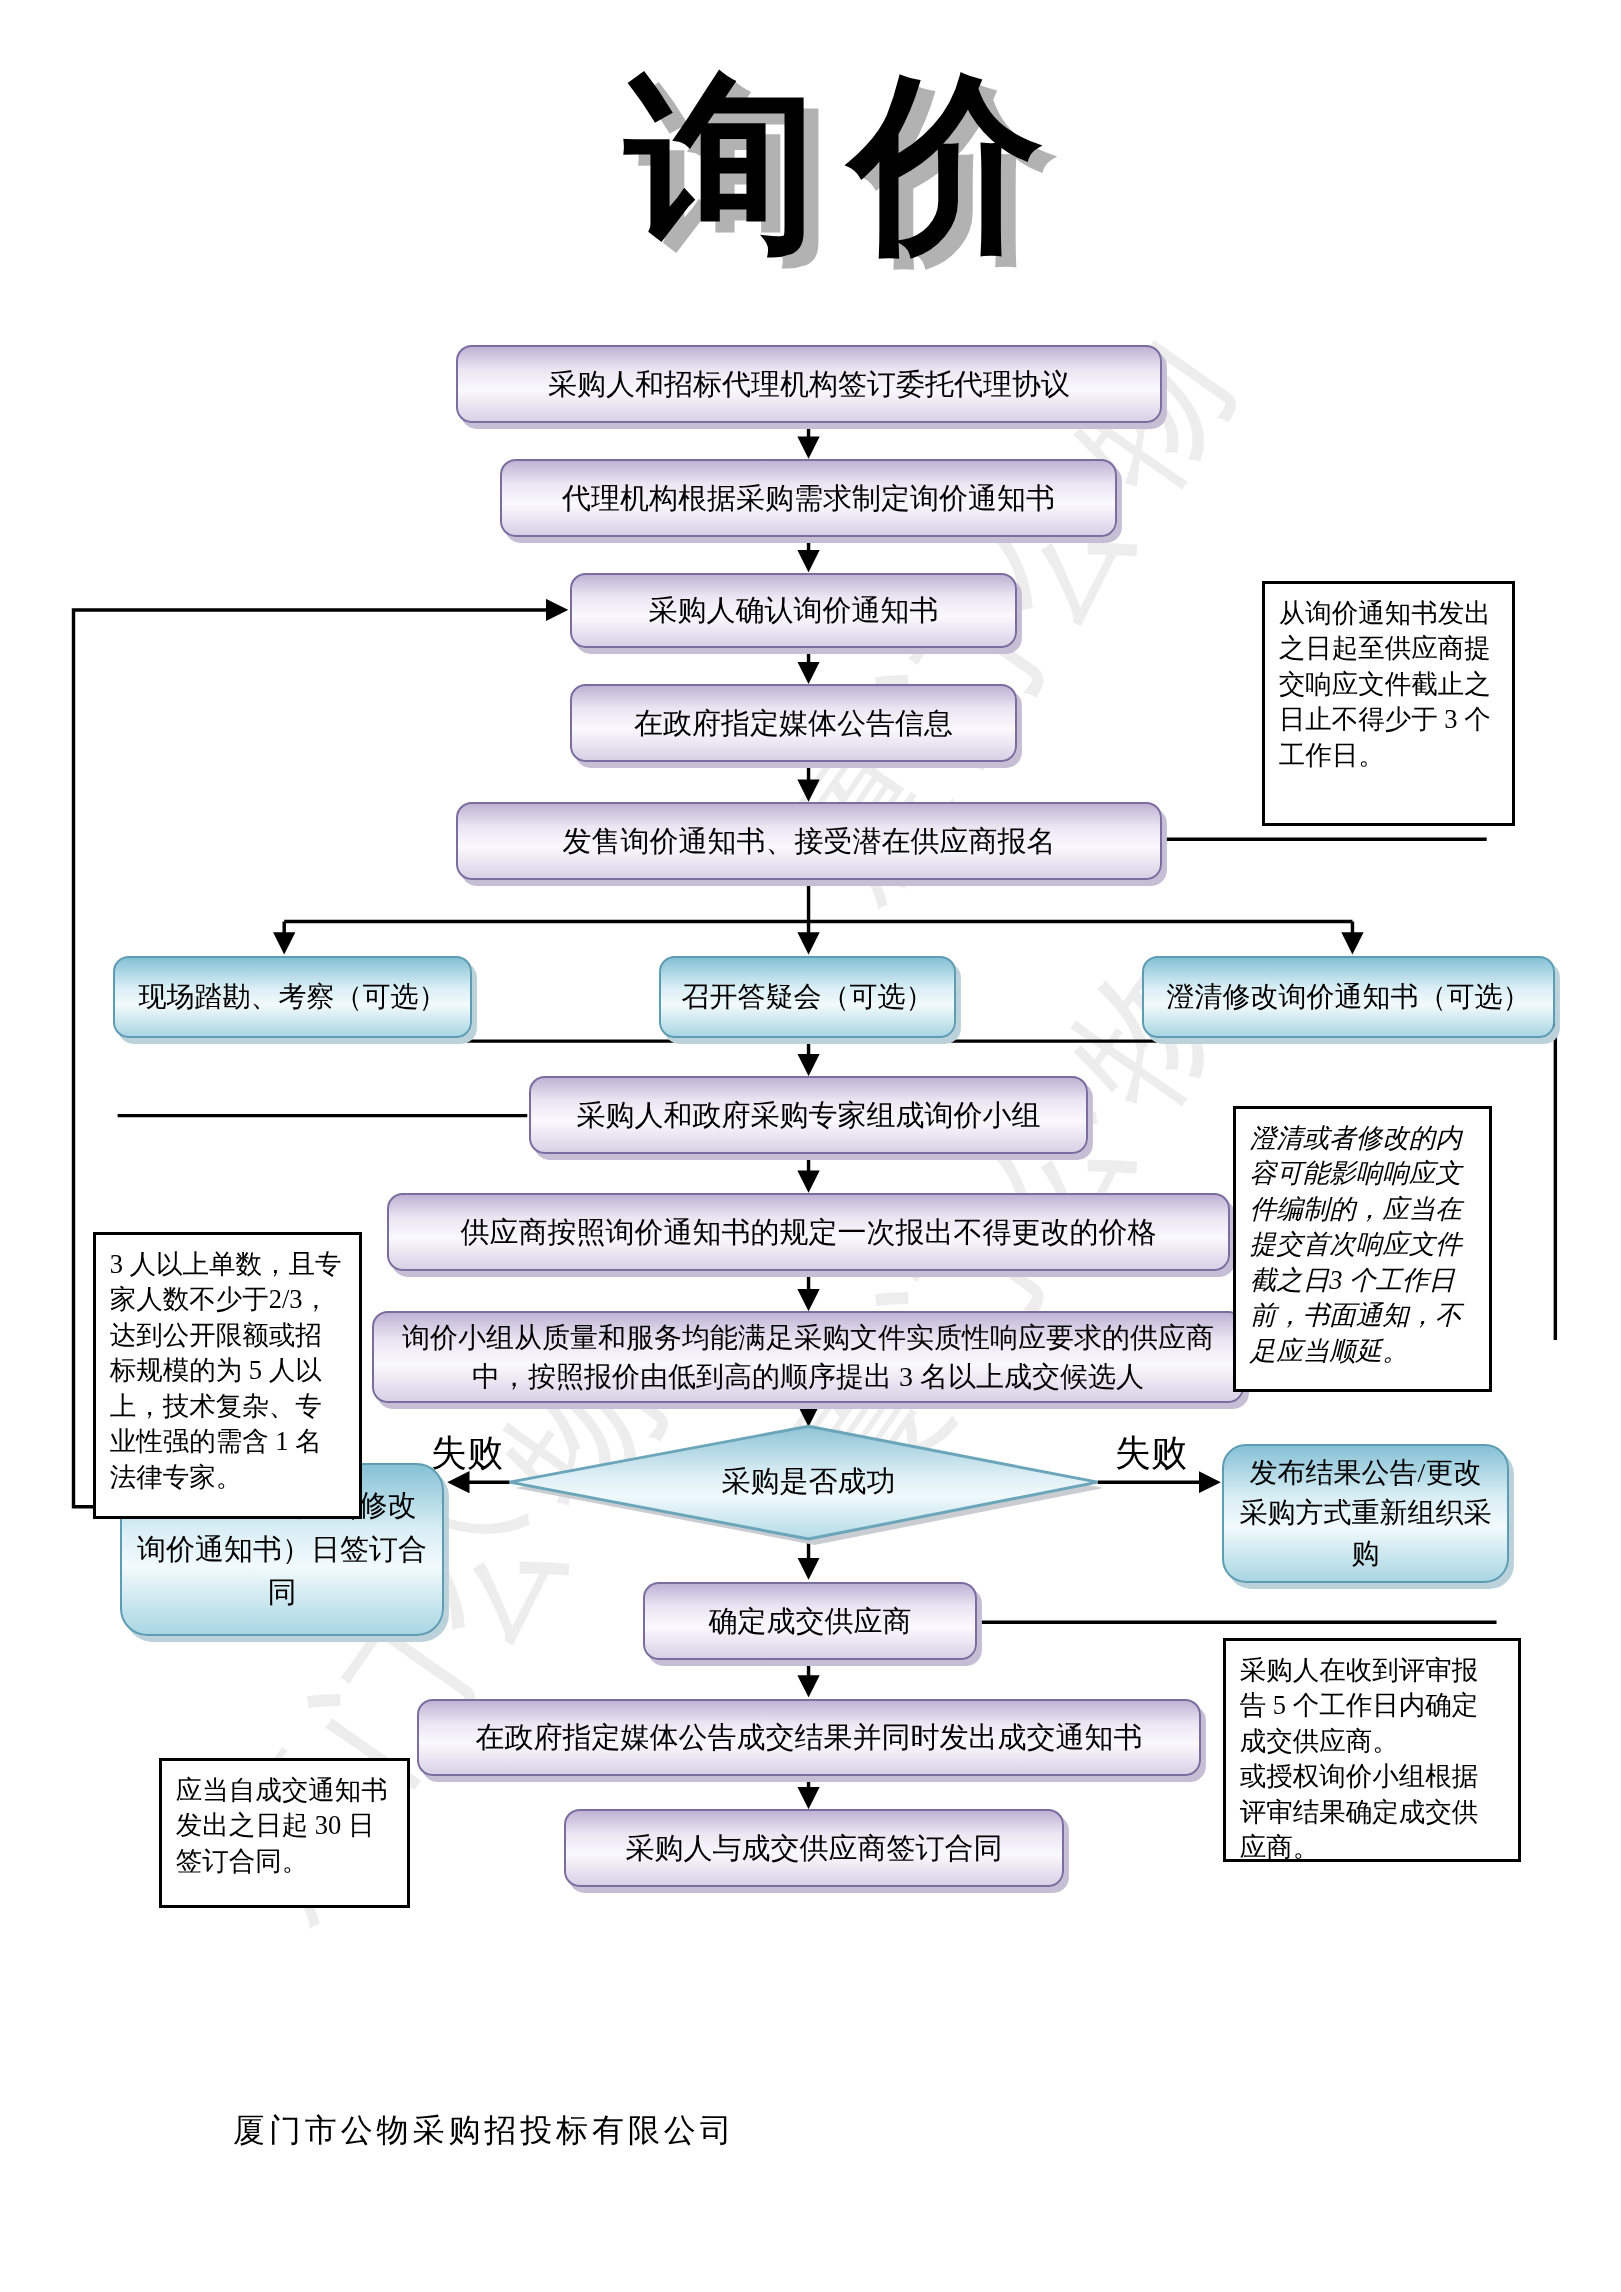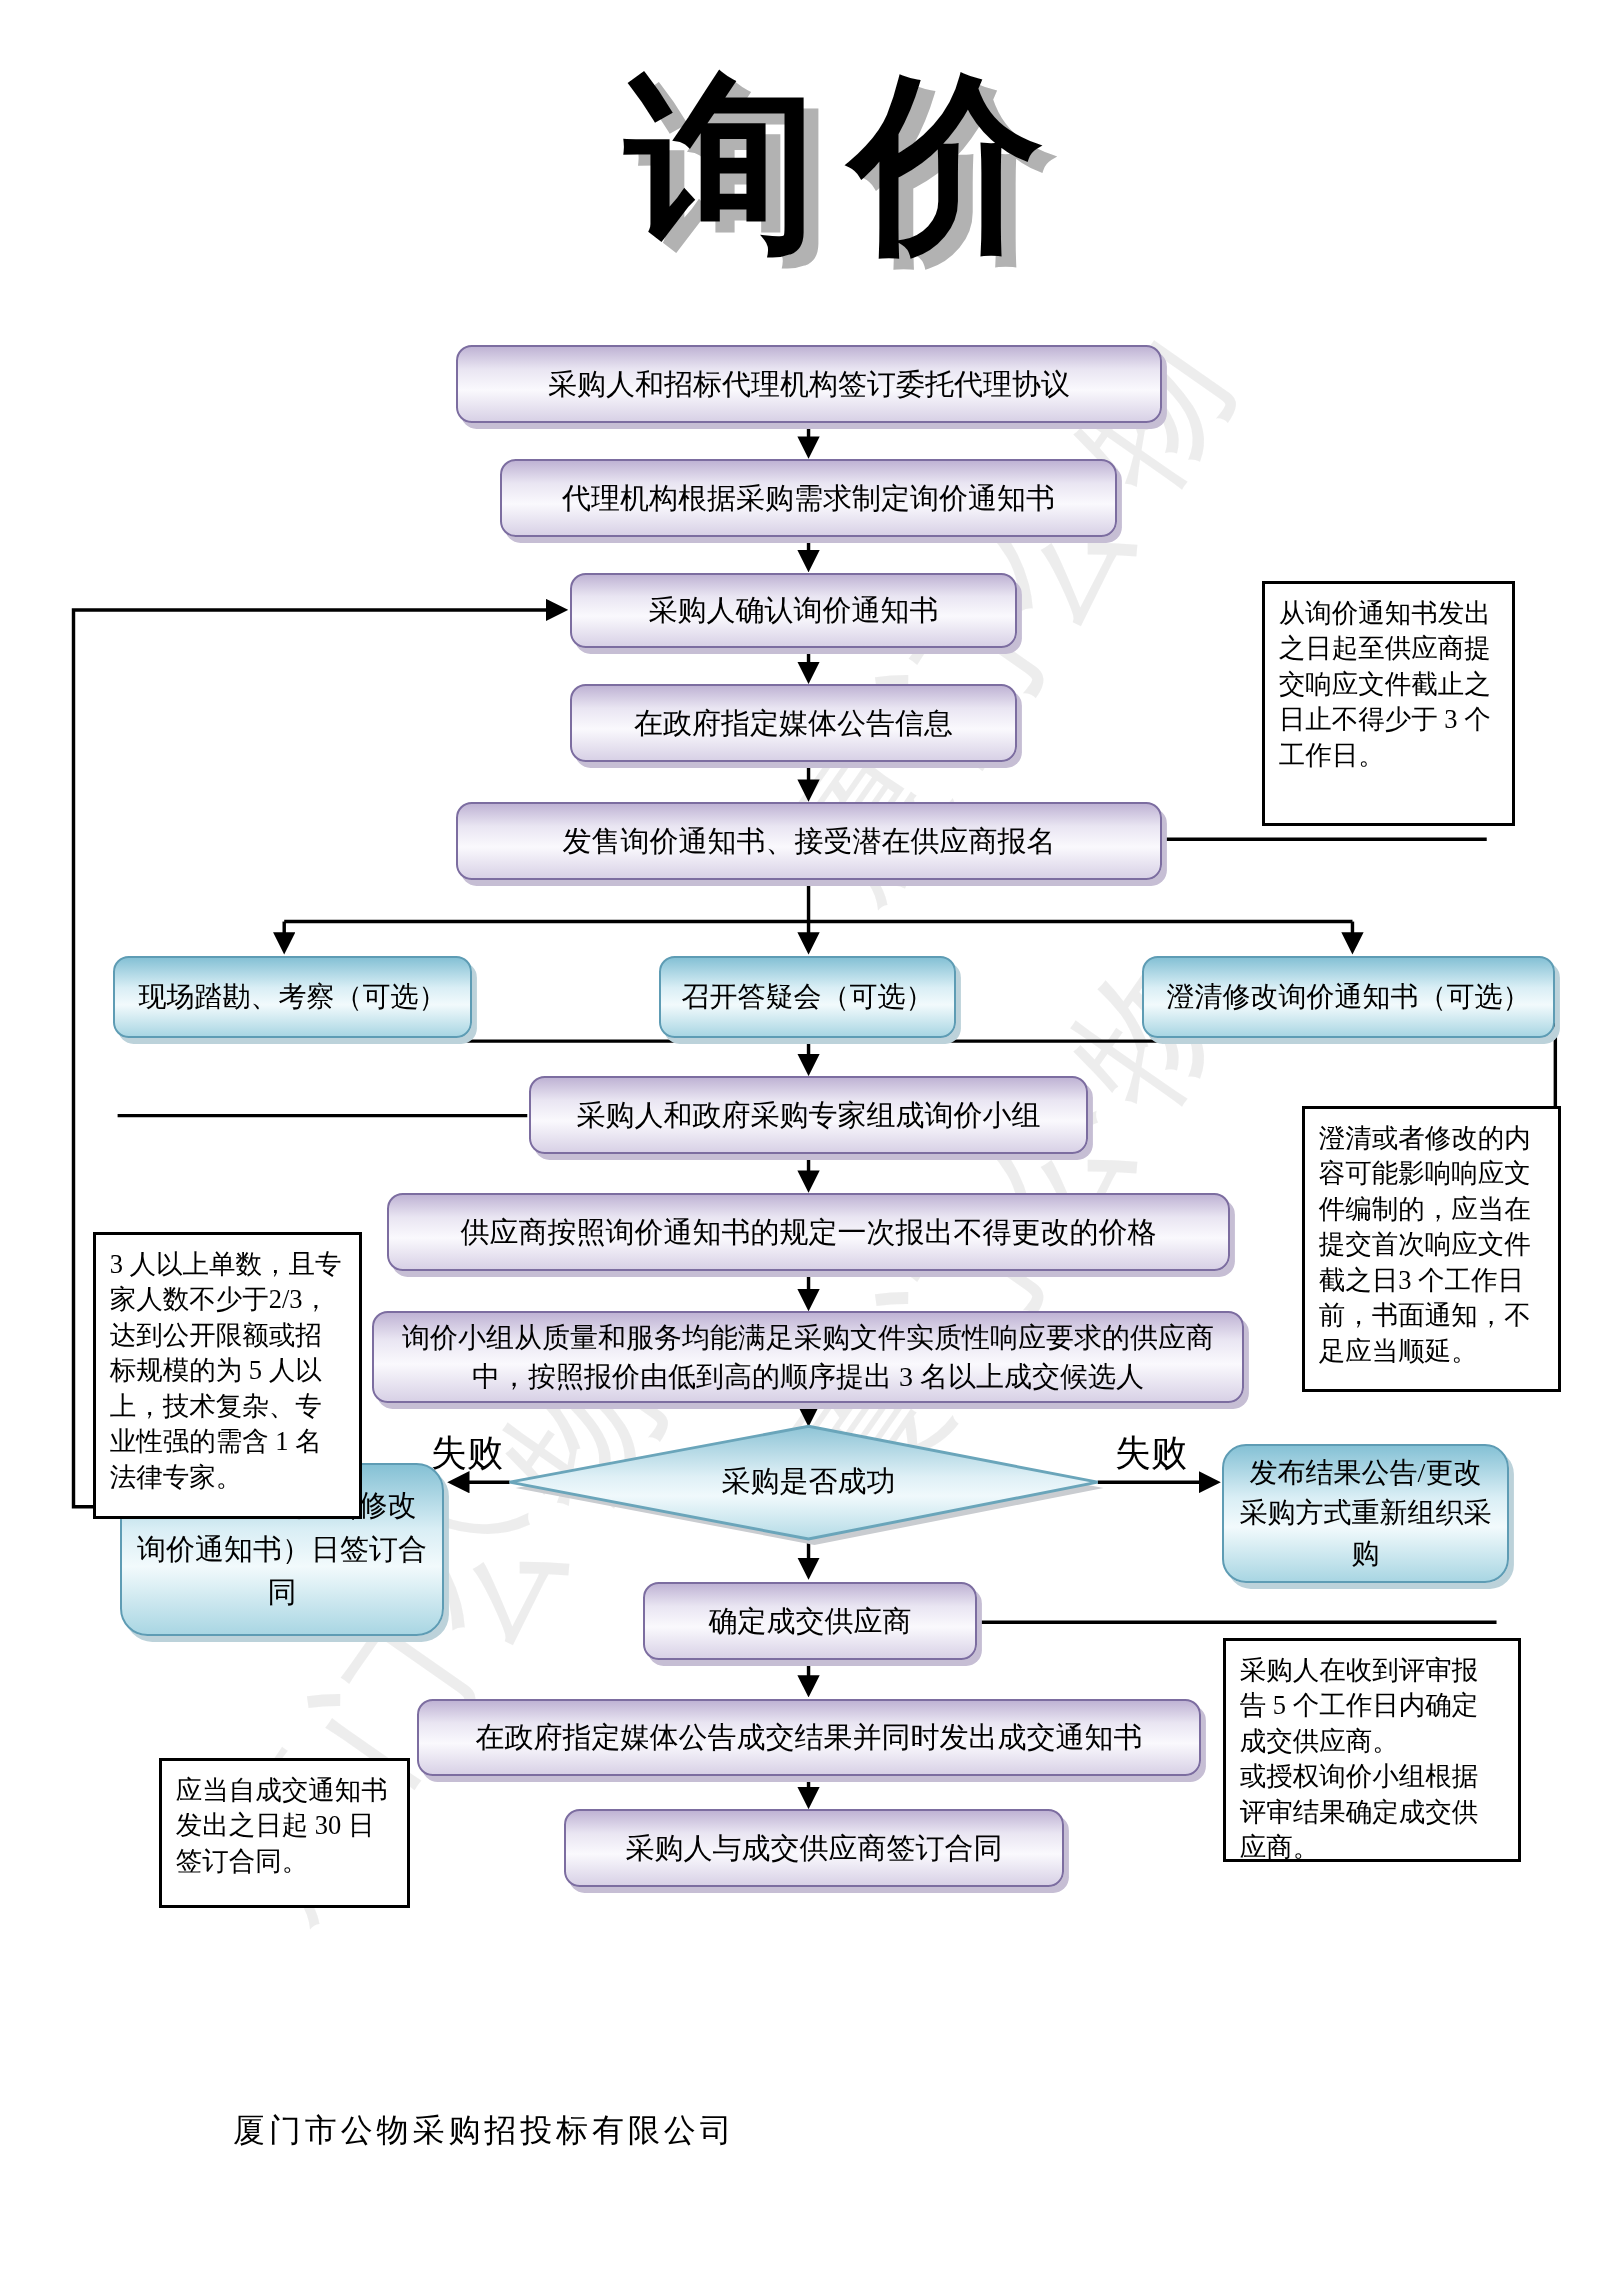--- a/index.html
+++ b/index.html
@@ -100,21 +100,21 @@
 
   <div class="box teal" style="left:120px;top:1463px;width:324px;height:173px;font-size:29px;line-height:1.5;border-radius:27.4px;">发布结果公告/（修改询价通知书）日签订合同</div>
   <div class="box teal" style="left:1222px;top:1444px;width:287px;height:139px;line-height:1.45;border-radius:24px;">发布结果公告/更改采购方式重新组织采购</div>
 
   <div class="box lav" style="left:643px;top:1582px;width:334px;height:78px;">确定成交供应商</div>
   <div class="box lav" style="left:417px;top:1699px;width:784px;height:77px;">在政府指定媒体公告成交结果并同时发出成交通知书</div>
   <div class="box lav" style="left:564px;top:1809px;width:500px;height:78px;">采购人与成交供应商签订合同</div>
 
   <div class="note" style="left:1262px;top:581px;width:253px;height:245px;">从询价通知书发出之日起至供应商提交响应文件截止之日止不得少于 3 个工作日。</div>
   <div class="note" style="left:93px;top:1188px;width:269px;height:287px;margin-top:44px;">3 人以上单数，且专家人数不少于2/3，达到公开限额或招标规模的为 5 人以上，技术复杂、专业性强的需含 1 名法律专家。</div>
-  <div class="note" style="left:1302px;top:1106px;width:259px;height:286px;">澄清或者修改的内容可能影响响应文件编制的，应当在提交首次响应文件截之日3 个工作日前，书面通知，不足应当顺延。</div>
+  <div class="note" style="left:1233px;top:1106px;width:259px;height:286px;font-style:italic;">澄清或者修改的内容可能影响响应文件编制的，应当在提交首次响应文件截之日3 个工作日前，书面通知，不足应当顺延。</div>
   <div class="note" style="left:1223px;top:1638px;width:298px;height:224px;">采购人在收到评审报告 5 个工作日内确定成交供应商。
 或授权询价小组根据评审结果确定成交供应商。</div>
   <div class="note" style="left:159px;top:1758px;width:251px;height:150px;">应当自成交通知书发出之日起 30 日签订合同。</div>
 
   <div class="footer">厦门市公物采购招投标有限公司</div>
 
 </div>
 
 
 </body></html>

